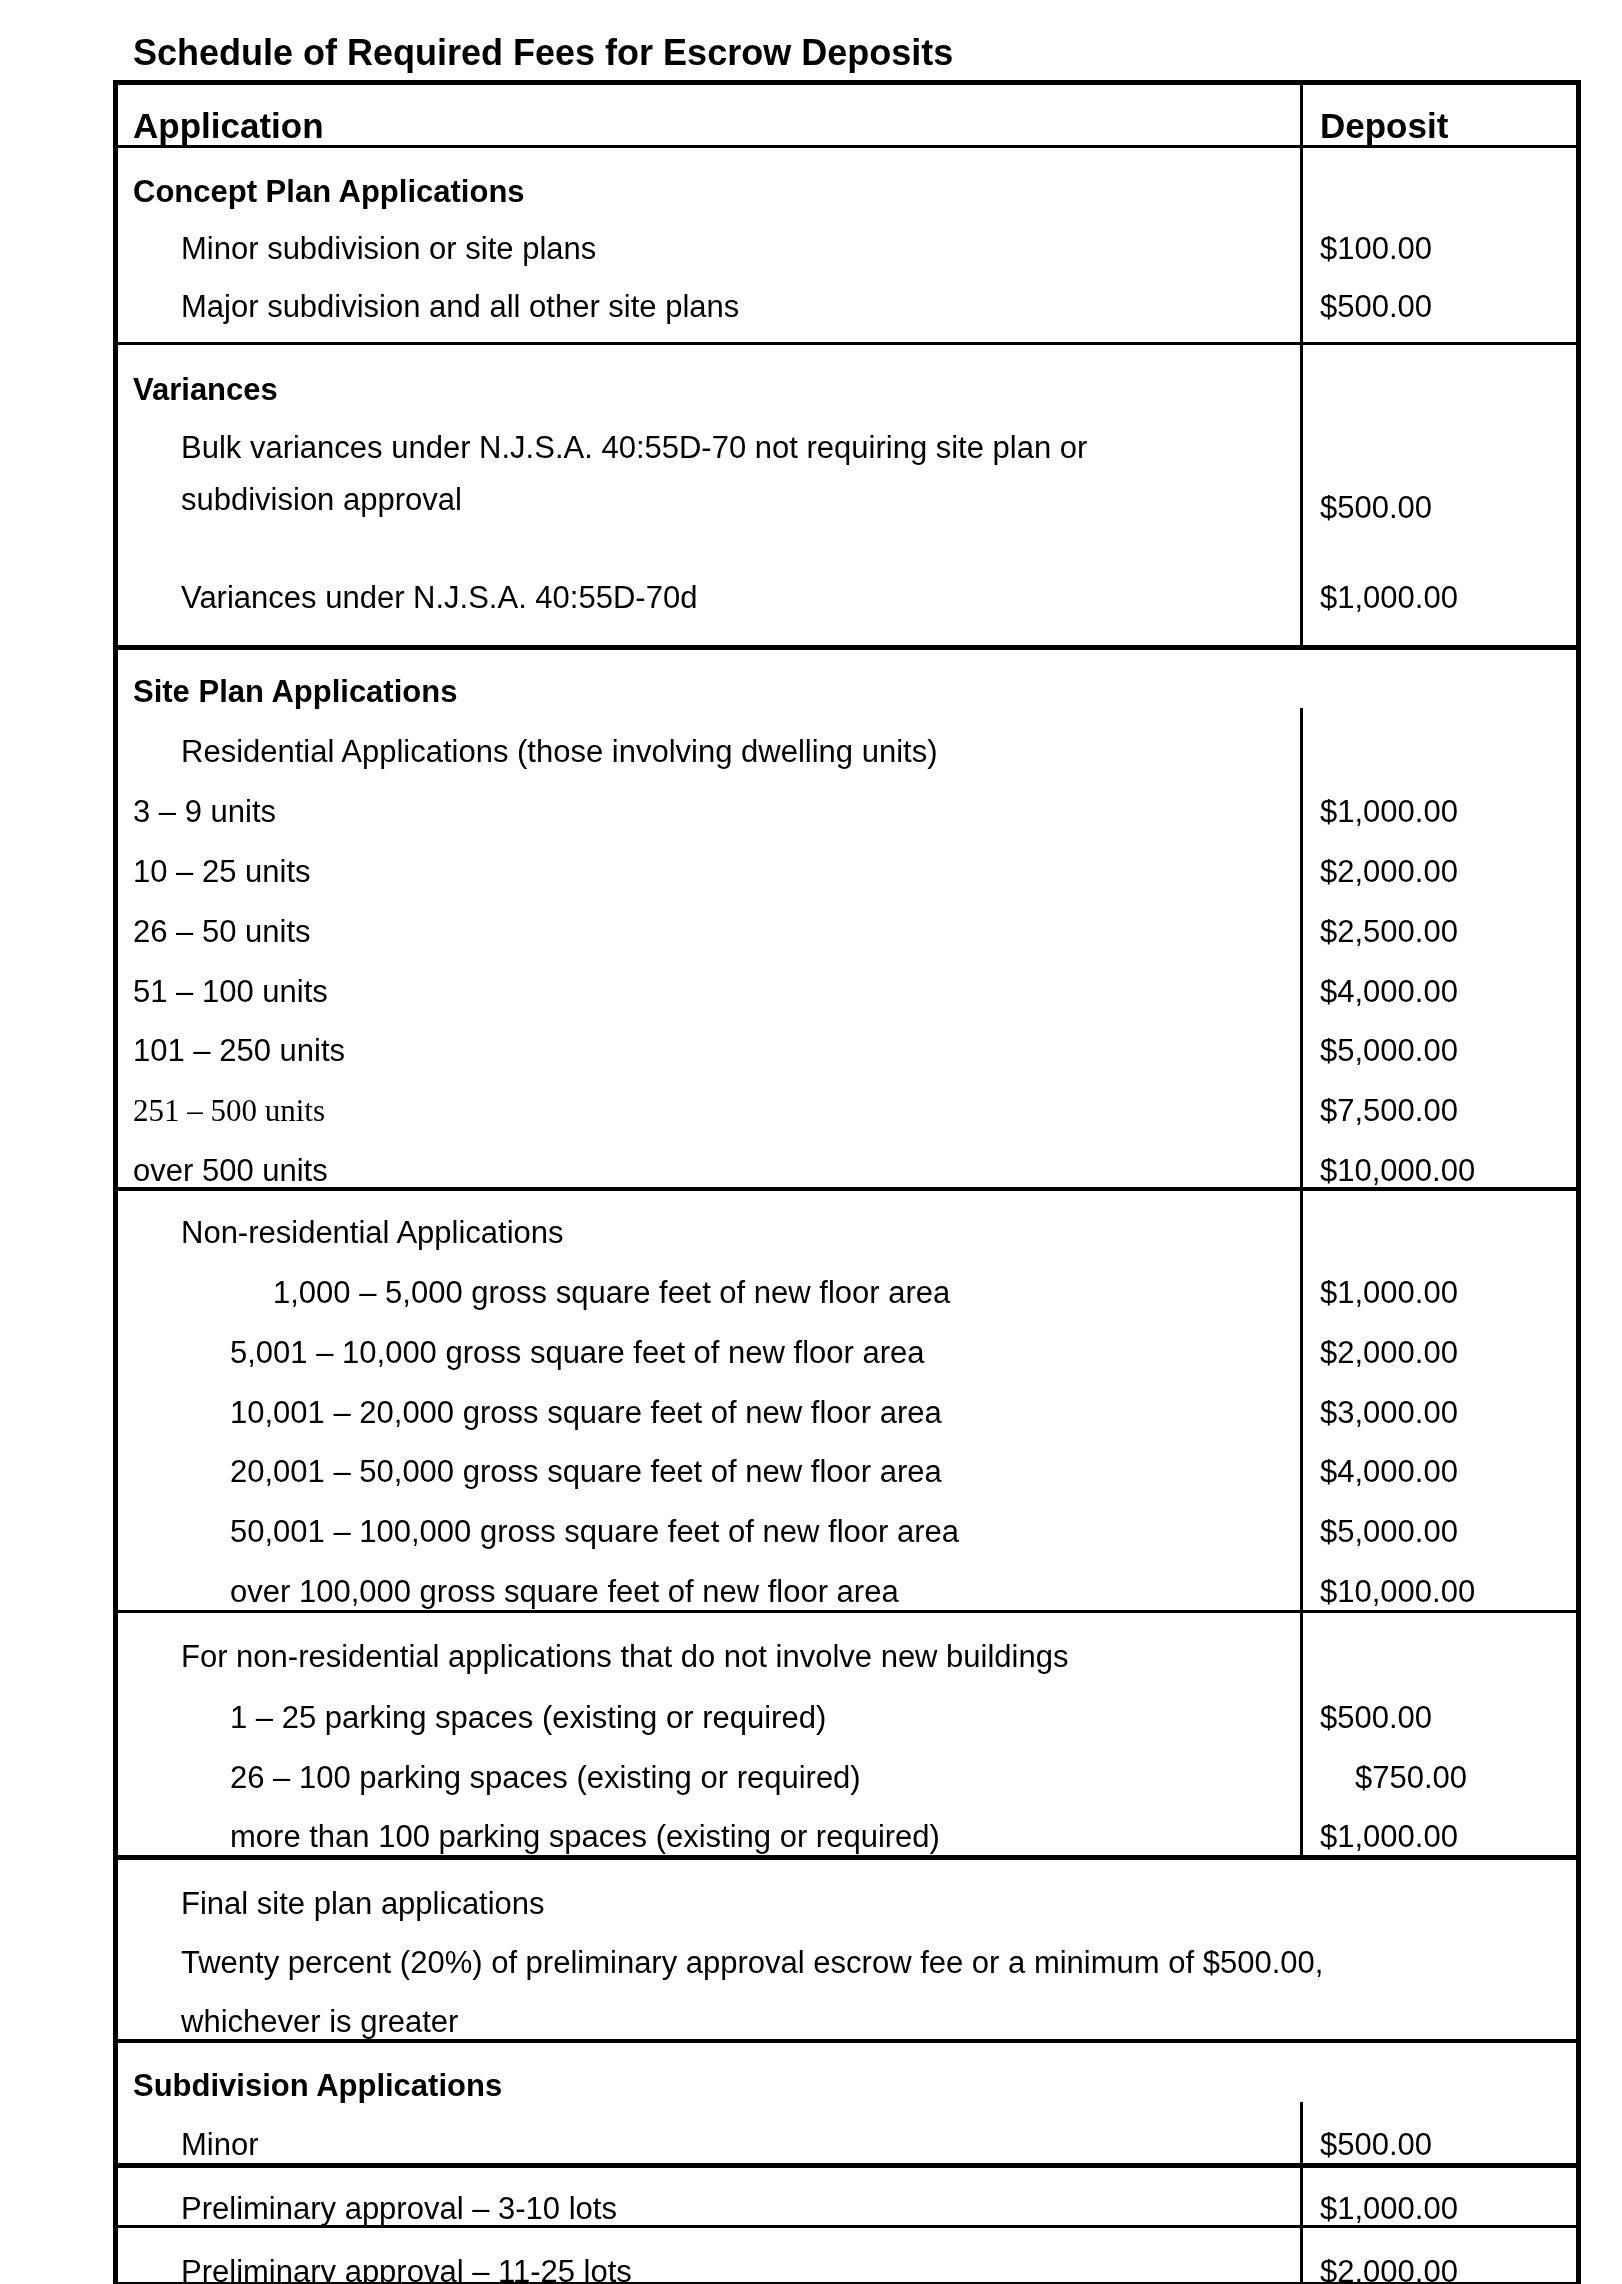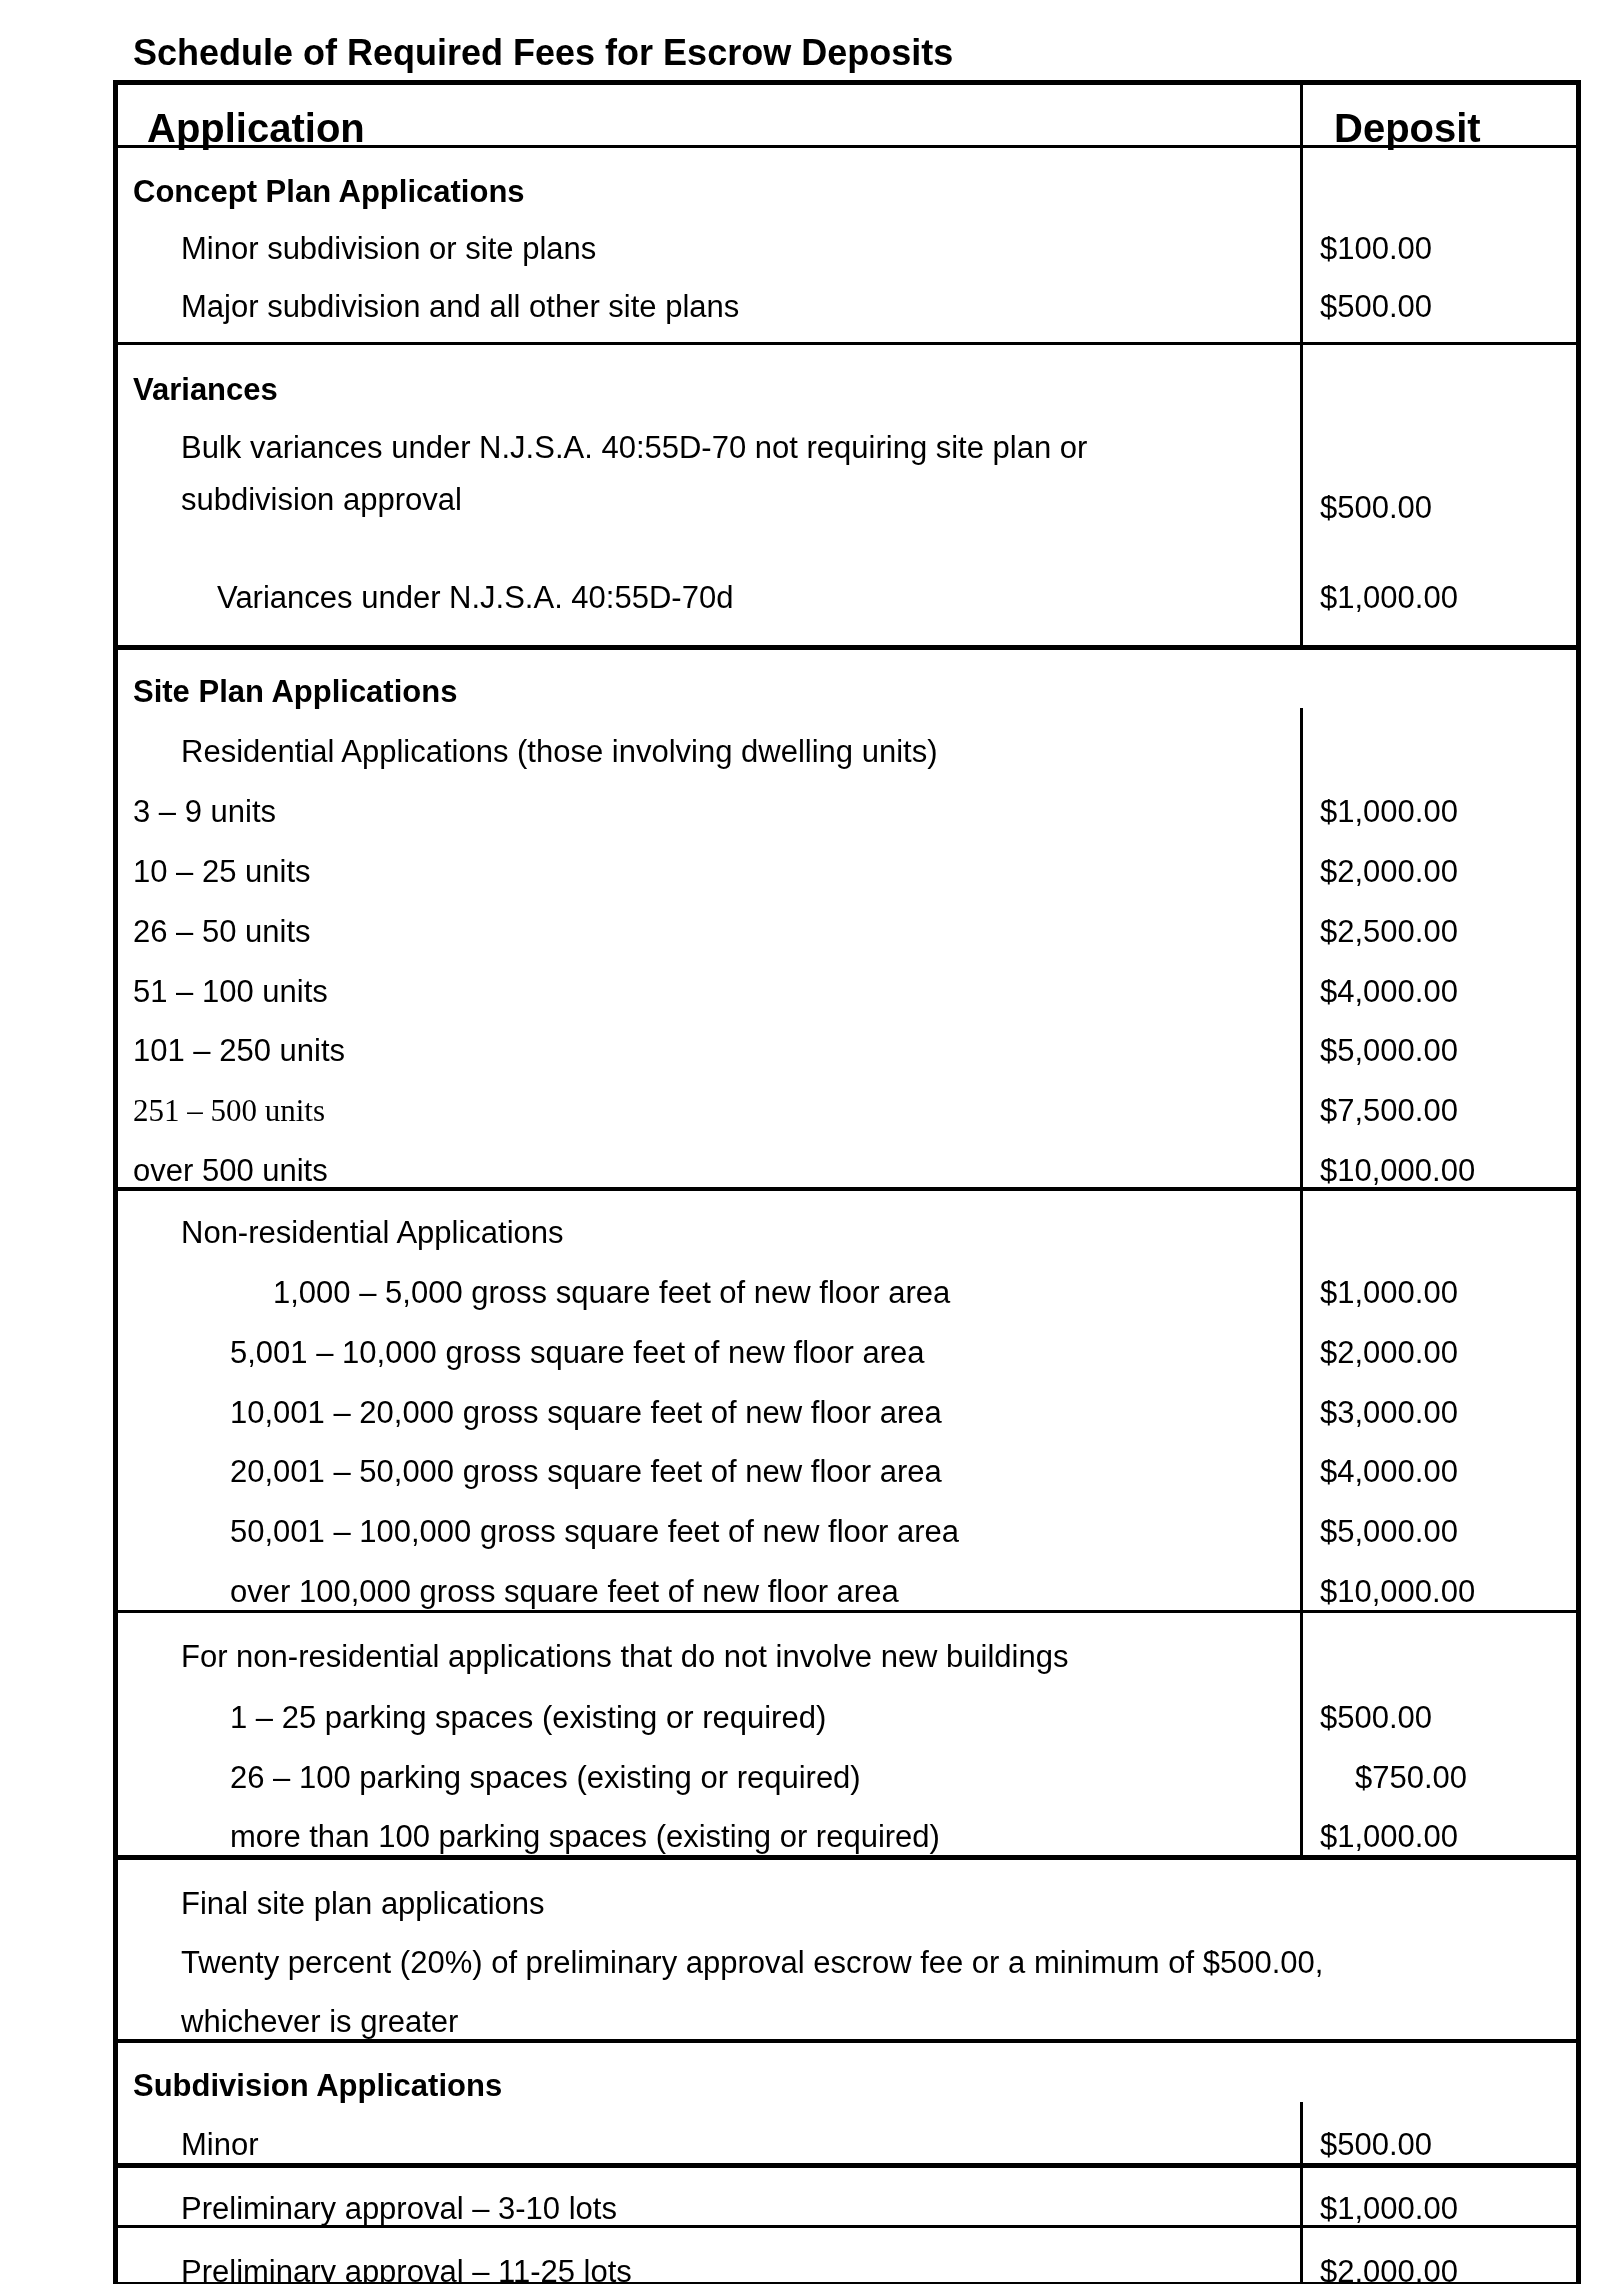--- a/index.html
+++ b/index.html
@@ -2,21 +2,21 @@
 <html style="font-size:12.7px"><head>
 <meta charset="utf-8">
 <style>
   html,body{margin:0;padding:0;background:#fff;}
   body{width:1622px;height:2284px;position:relative;overflow:hidden;font-family:"Liberation Sans",sans-serif;color:#000;}
   .title{position:absolute;left:133px;top:32px;font-size:36px;font-weight:bold;white-space:nowrap;}
   .hline{position:absolute;background:#000;}
   .vline{position:absolute;background:#000;}
   .t{position:absolute;font-size:31px;white-space:nowrap;line-height:1;}
   .b{font-weight:bold;}
-  .hdr{font-size:40px;font-weight:bold;margin-left:14px;}
+  .hdr{font-size:35px;font-weight:bold;}
 </style>
 </head>
 <body>
 
 <div class="title">Schedule of Required Fees for Escrow Deposits</div>
 
 <div>
 
   <div class="hline" style="left:113px;top:80px;width:1468px;height:4.7px;"></div>
   <div class="vline" style="left:113px;top:80px;width:4.7px;height:2208px;"></div>
@@ -36,21 +36,21 @@
   <div class="t" style="left:181px;top:233px;">Minor subdivision or site plans</div>
   <div class="t" style="left:1320px;top:233px;">$100.00</div>
   <div class="t" style="left:181px;top:291px;">Major subdivision and all other site plans</div>
   <div class="t" style="left:1320px;top:291px;">$500.00</div>
   <div class="hline" style="left:113px;top:342px;width:1468px;height:3.2px;"></div>
 
   <div class="t b" style="left:133px;top:374px;">Variances</div>
   <div class="t" style="left:181px;top:432px;">Bulk variances under N.J.S.A. 40:55D-70 not requiring site plan or</div>
   <div class="t" style="left:181px;top:484px;">subdivision approval</div>
   <div class="t" style="left:1320px;top:492px;">$500.00</div>
-  <div class="t" style="left:181px;top:582px;margin-left:36px;">Variances under N.J.S.A. 40:55D-70d</div>
+  <div class="t" style="left:181px;top:582px;">Variances under N.J.S.A. 40:55D-70d</div>
   <div class="t" style="left:1320px;top:582px;">$1,000.00</div>
   <div class="hline" style="left:113px;top:645px;width:1468px;height:4.7px;"></div>
 
   <div class="t b" style="left:133px;top:676px;">Site Plan Applications</div>
   <div class="t" style="left:181px;top:736px;">Residential Applications (those involving dwelling units)</div>
 
   <div class="t" style="left:133px;top:796px;">3 – 9 units</div>
   <div class="t" style="left:1320px;top:796px;">$1,000.00</div>
   <div class="t" style="left:133px;top:856px;">10 – 25 units</div>
   <div class="t" style="left:1320px;top:856px;">$2,000.00</div>

